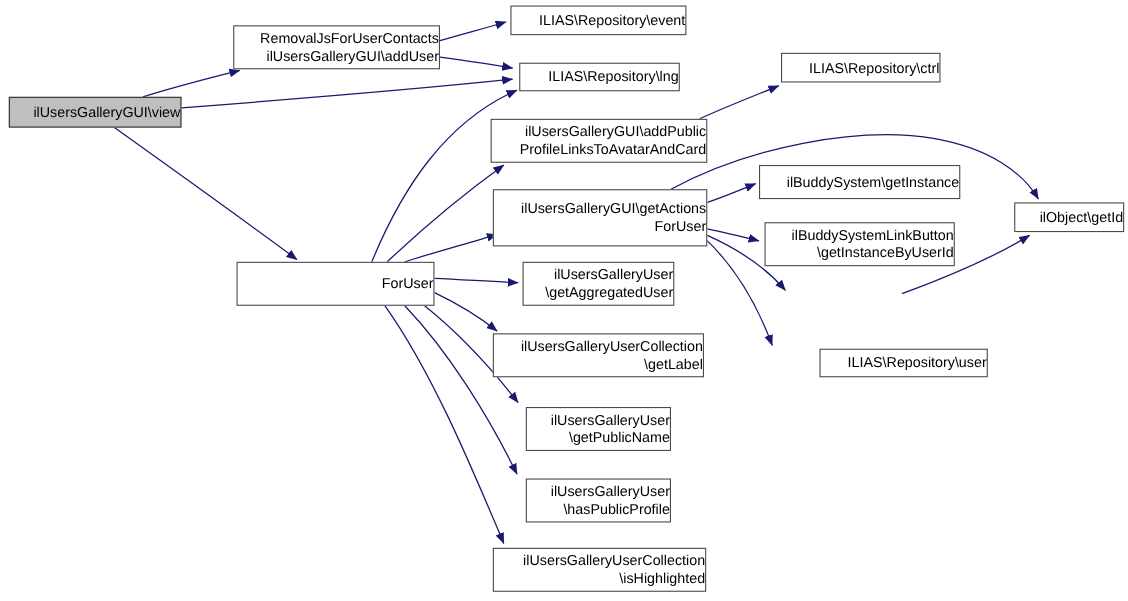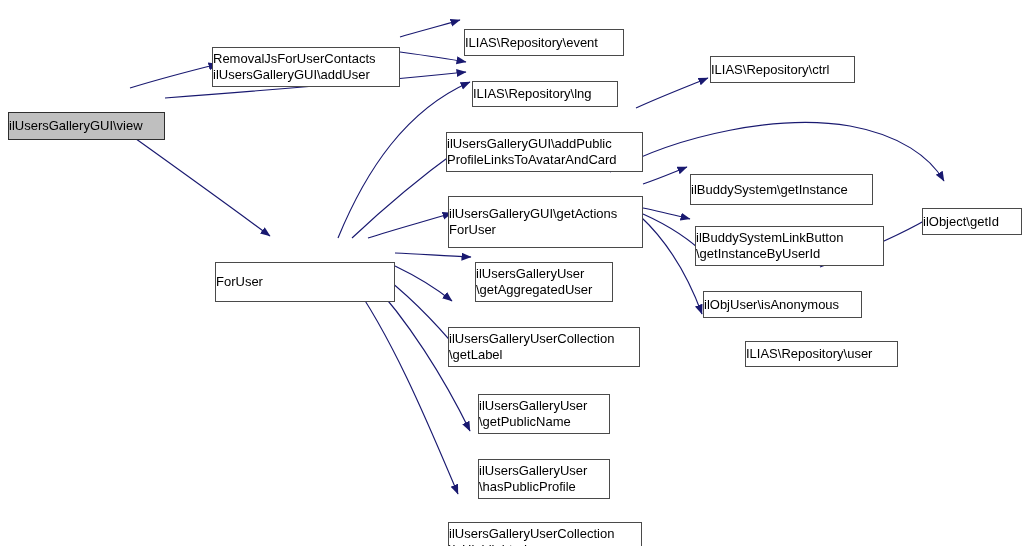--- a/index.html
+++ b/index.html
@@ -10,22 +10,22 @@
     position:relative;width:1025px;height:546px;overflow:hidden;background:var(--bg);
     font-family:"Liberation Sans", sans-serif;
   }
   #edge-layer{position:absolute;left:0;top:0;width:1025px;height:546px;}
   path.edge{fill:none;stroke:var(--edge);stroke-width:1.15px;}
   #arrowhead{fill:var(--edge);}
   .node{
     position:absolute;box-sizing:border-box;
     background:var(--fill);border:1px solid var(--border);
     color:var(--text);font-size:13px;line-height:16px;
-    display:flex;flex-direction:column;align-items:flex-start;justify-content:center;
-    text-align:center;white-space:nowrap;cursor:pointer;margin-top:24px;
+    display:flex;flex-direction:column;align-items:flex-end;justify-content:center;
+    text-align:center;white-space:nowrap;cursor:pointer;
   }
   .node.hl{background:var(--hl);border-color:#2e2e2e;}
   .node span{display:block;}
 </style>
 </head>
 <body>
 
 <div id="graph">
 
   <svg id="edge-layer" width="1025" height="546" viewBox="0 0 1025 546">
@@ -66,50 +66,47 @@
   </div>
 
   <div class="node" style="left:464px;top:5px;width:160px;height:27px">
     <span>ILIAS\Repository\event</span>
   </div>
 
   <div class="node" style="left:472px;top:57px;width:146px;height:26px">
     <span>ILIAS\Repository\lng</span>
   </div>
 
-  <div class="node" style="left:710px;top:32px;width:145px;height:27px">
+  <div class="node" style="left:710px;top:48px;width:145px;height:27px">
     <span>ILIAS\Repository\ctrl</span>
   </div>
 
   <div class="node" style="left:446px;top:108px;width:197px;height:40px">
     <span>ilUsersGalleryGUI\addPublic</span>
     <span>ProfileLinksToAvatarAndCard</span>
   </div>
 
   <div class="node" style="left:448px;top:172px;width:195px;height:52px">
     <span>ilUsersGalleryGUI\getActions</span>
     <span>ForUser</span>
   </div>
 
   <div class="node" style="left:690px;top:150px;width:183px;height:31px">
     <span>ilBuddySystem\getInstance</span>
   </div>
 
-  <div class="node" style="left:695px;top:202px;width:189px;height:40px">
+  <div class="node" style="left:695px;top:202px;width:173px;height:40px">
     <span>ilBuddySystemLinkButton</span>
     <span>\getInstanceByUserId</span>
   </div>
 
   <div class="node" style="left:922px;top:184px;width:100px;height:27px">
     <span>ilObject\getId</span>
   </div>
 
-  <div class="node" style="left:703px;top:267px;width:159px;height:27px">
-    <span>ilObjUser\isAnonymous</span>
-  </div>
 
   <div class="node" style="left:745px;top:317px;width:153px;height:26px">
     <span>ILIAS\Repository\user</span>
   </div>
 
   <div class="node" style="left:215px;top:238px;width:180px;height:40px">
     <span>ForUser</span>
   </div>
 
   <div class="node" style="left:475px;top:238px;width:138px;height:40px">

